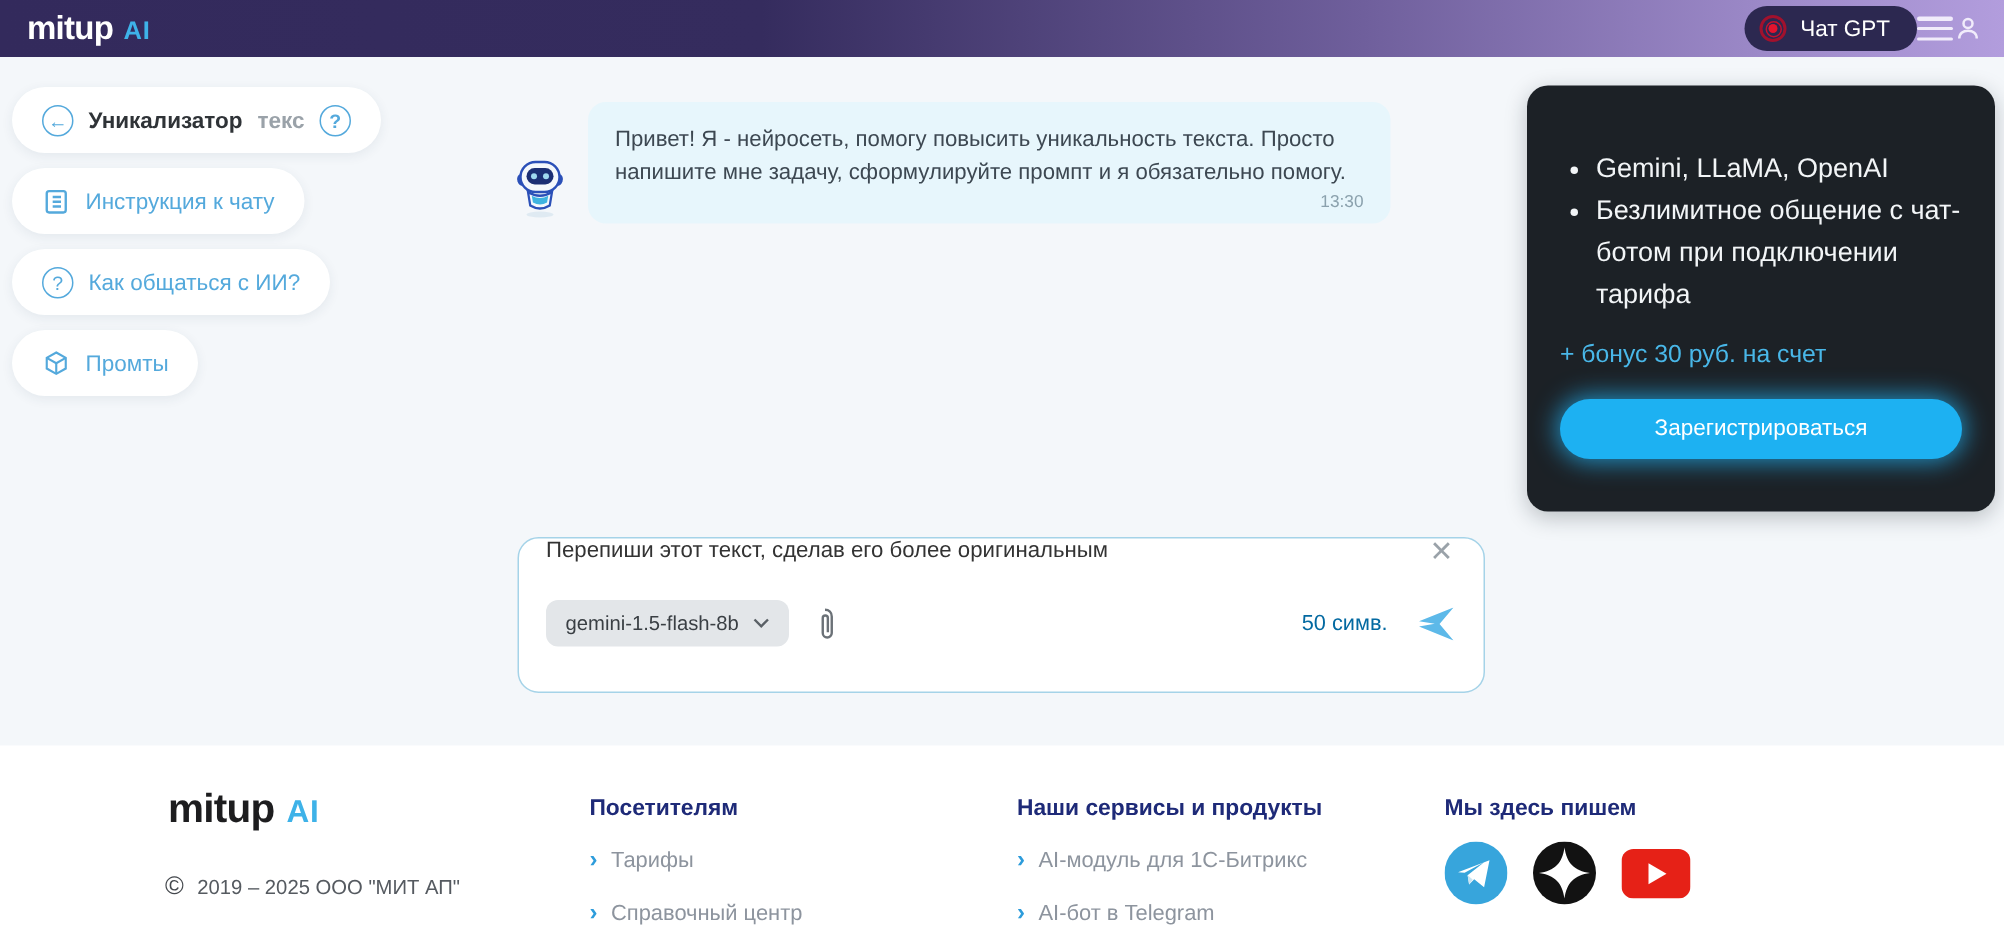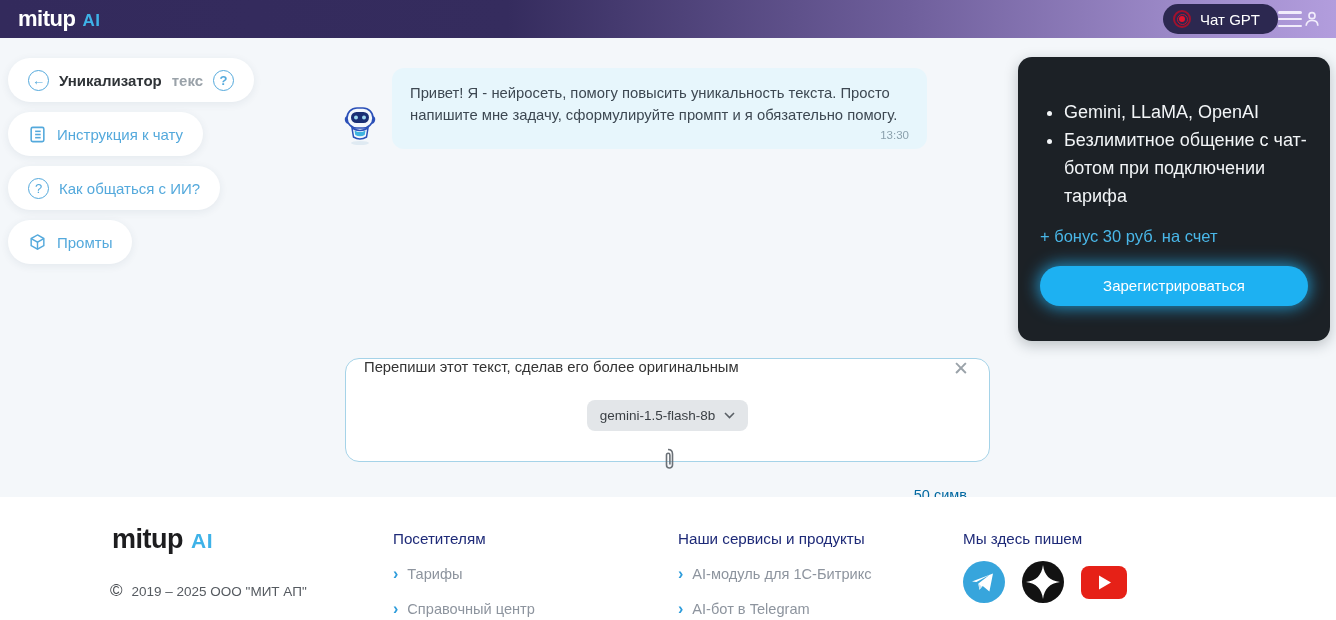--- a/index.html
+++ b/index.html
@@ -69,21 +69,21 @@
     position:absolute; left:345px; top:320px; width:645px; height:104px;
     background:#fff; border:1px solid #a5d3e8; border-radius:14px;
     padding:0 18px 14px 18px;
   }
   .composer-top { display:flex; align-items:flex-start; }
   .composer-input {
     flex:1; border:none; outline:none; font-family:inherit;
     font-size:14.8px; color:#333; background:transparent; padding:0;
   }
   .composer-close { border:none; background:none; color:#9aa2a9; font-size:19px; cursor:pointer; line-height:1; padding:0 2px; }
-  .composer-bottom { display:flex; align-items:center; margin-top:22px; gap:16px;flex-direction:column; }
+  .composer-bottom { display:flex; align-items:center; margin-top:22px; gap:16px; }
   .model-select {
     display:flex; align-items:center; gap:9px;
     background:#e3e6e9; border:none; border-radius:8px; cursor:pointer;
     padding:8px 13px; font-family:inherit; font-size:13.5px; color:#3a3f44;
   }
   .clip-btn { border:none; background:none; cursor:pointer; display:flex; padding:0; }
   .char-count { margin-left:auto; font-size:14.5px; color:#0369a1; }
   .send-btn { border:none; background:none; cursor:pointer; display:flex; padding:0; margin-left:4px; }
 
   
@@ -104,21 +104,21 @@
   }
 
   
   .footer { position:absolute; top:497px; left:0; width:1336px; height:123px; background:#fff; }
   .f-logo { position:absolute; left:112px; top:27px; display:flex; align-items:baseline; gap:8px; }
   .f-logo .brand { font-weight:800; font-size:27px; letter-spacing:-0.5px; color:#1d1d1f; }
   .f-logo .suffix { font-weight:800; font-size:21px; color:#3eb2e8; letter-spacing:0.5px; }
   .f-copy { position:absolute; left:110px; top:84px; display:flex; align-items:center; gap:9px;
     font-size:13.5px; color:#555a60; }
   .f-copy .c-ic { font-size:17px; color:#44484d; }
-  .f-col-head { font-size:15.2px; font-weight:normal; color:#1e2a78; }
+  .f-col-head { font-size:15.2px; font-weight:bold; color:#1e2a78; }
   .f-col { position:absolute; top:33px; }
   .f-col.c1 { left:393px; }
   .f-col.c2 { left:678px; }
   .f-col.c3 { left:963px; }
   .f-link { display:flex; align-items:center; gap:9px; margin-top:19px;
     font-size:14.6px; color:#8d949e; text-decoration:none; cursor:pointer; }
   .f-link .chev { color:#2d9cdb; font-size:16px; font-weight:bold; line-height:1; }
   .socials { display:flex; align-items:center; gap:17px; margin-top:14px; }
   .soc { cursor:pointer; display:flex; }
 </style>

